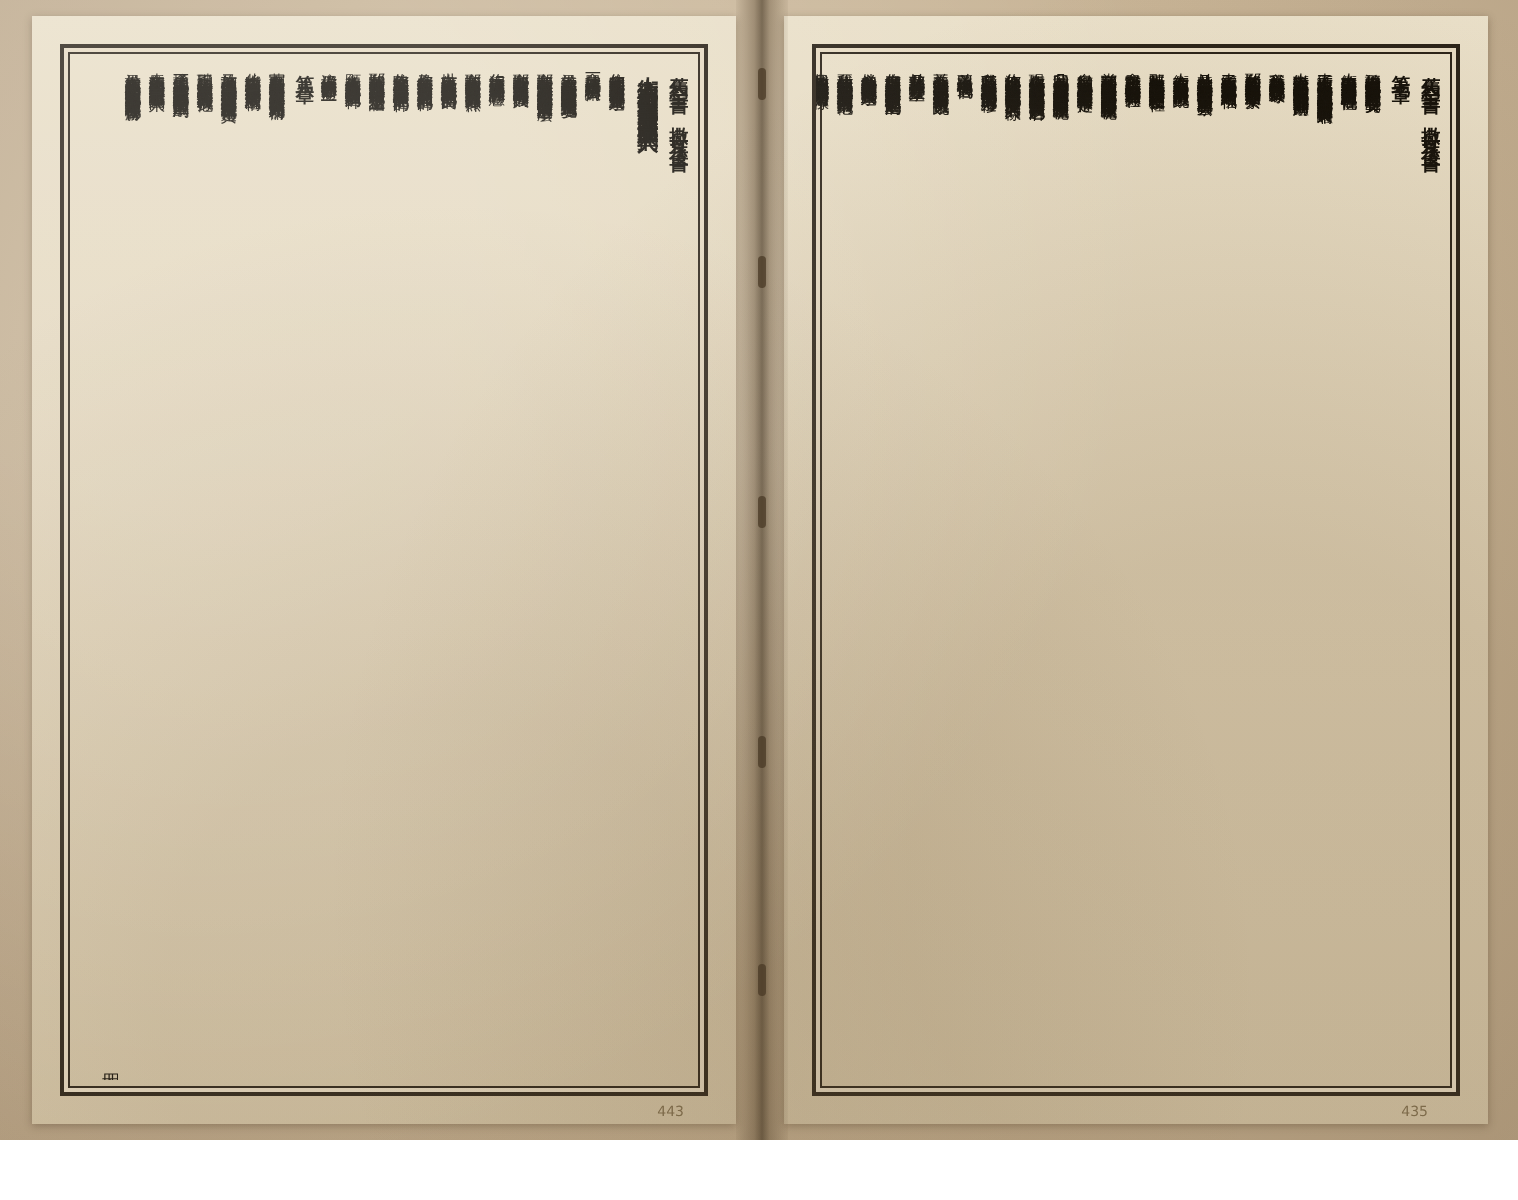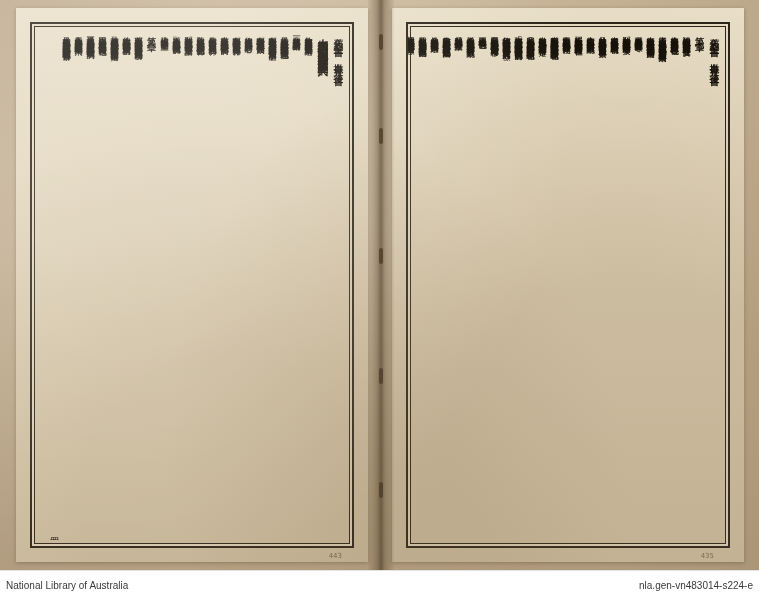--- a/index.html
+++ b/index.html
@@ -248,18 +248,14 @@
     </div>
 
     <div class="gutter"></div>
     <div class="stitch" style="top:34px;"></div>
     <div class="stitch" style="top:128px;"></div>
     <div class="stitch" style="top:248px;"></div>
     <div class="stitch" style="top:368px;"></div>
     <div class="stitch" style="top:482px;"></div>
   </div>
 
-  <div id="footer">
-    <div class="lbl left">National Library of Australia</div>
-    <div class="lbl right">nla.gen-vn483014-s224-e</div>
-  </div>
 
 </div>
 
 </body></html>

